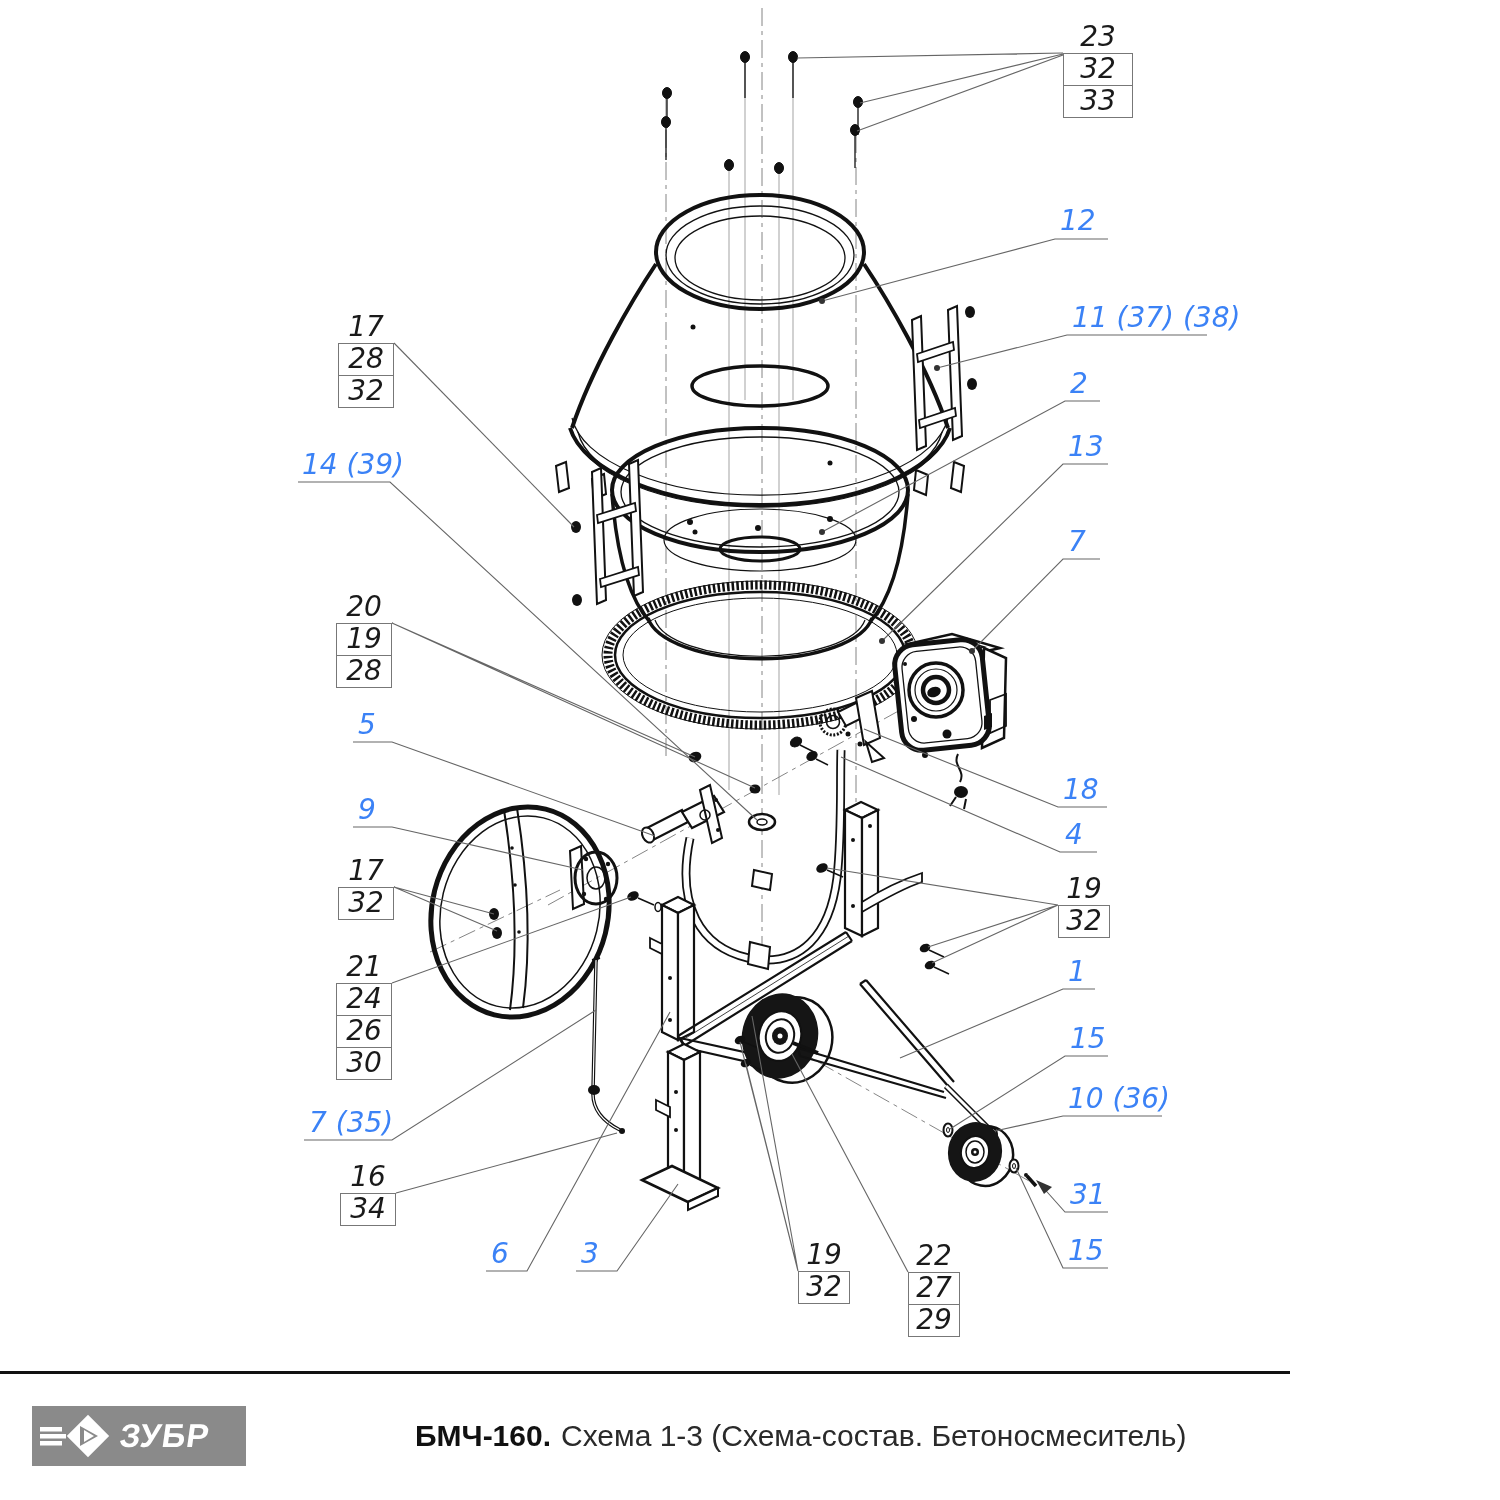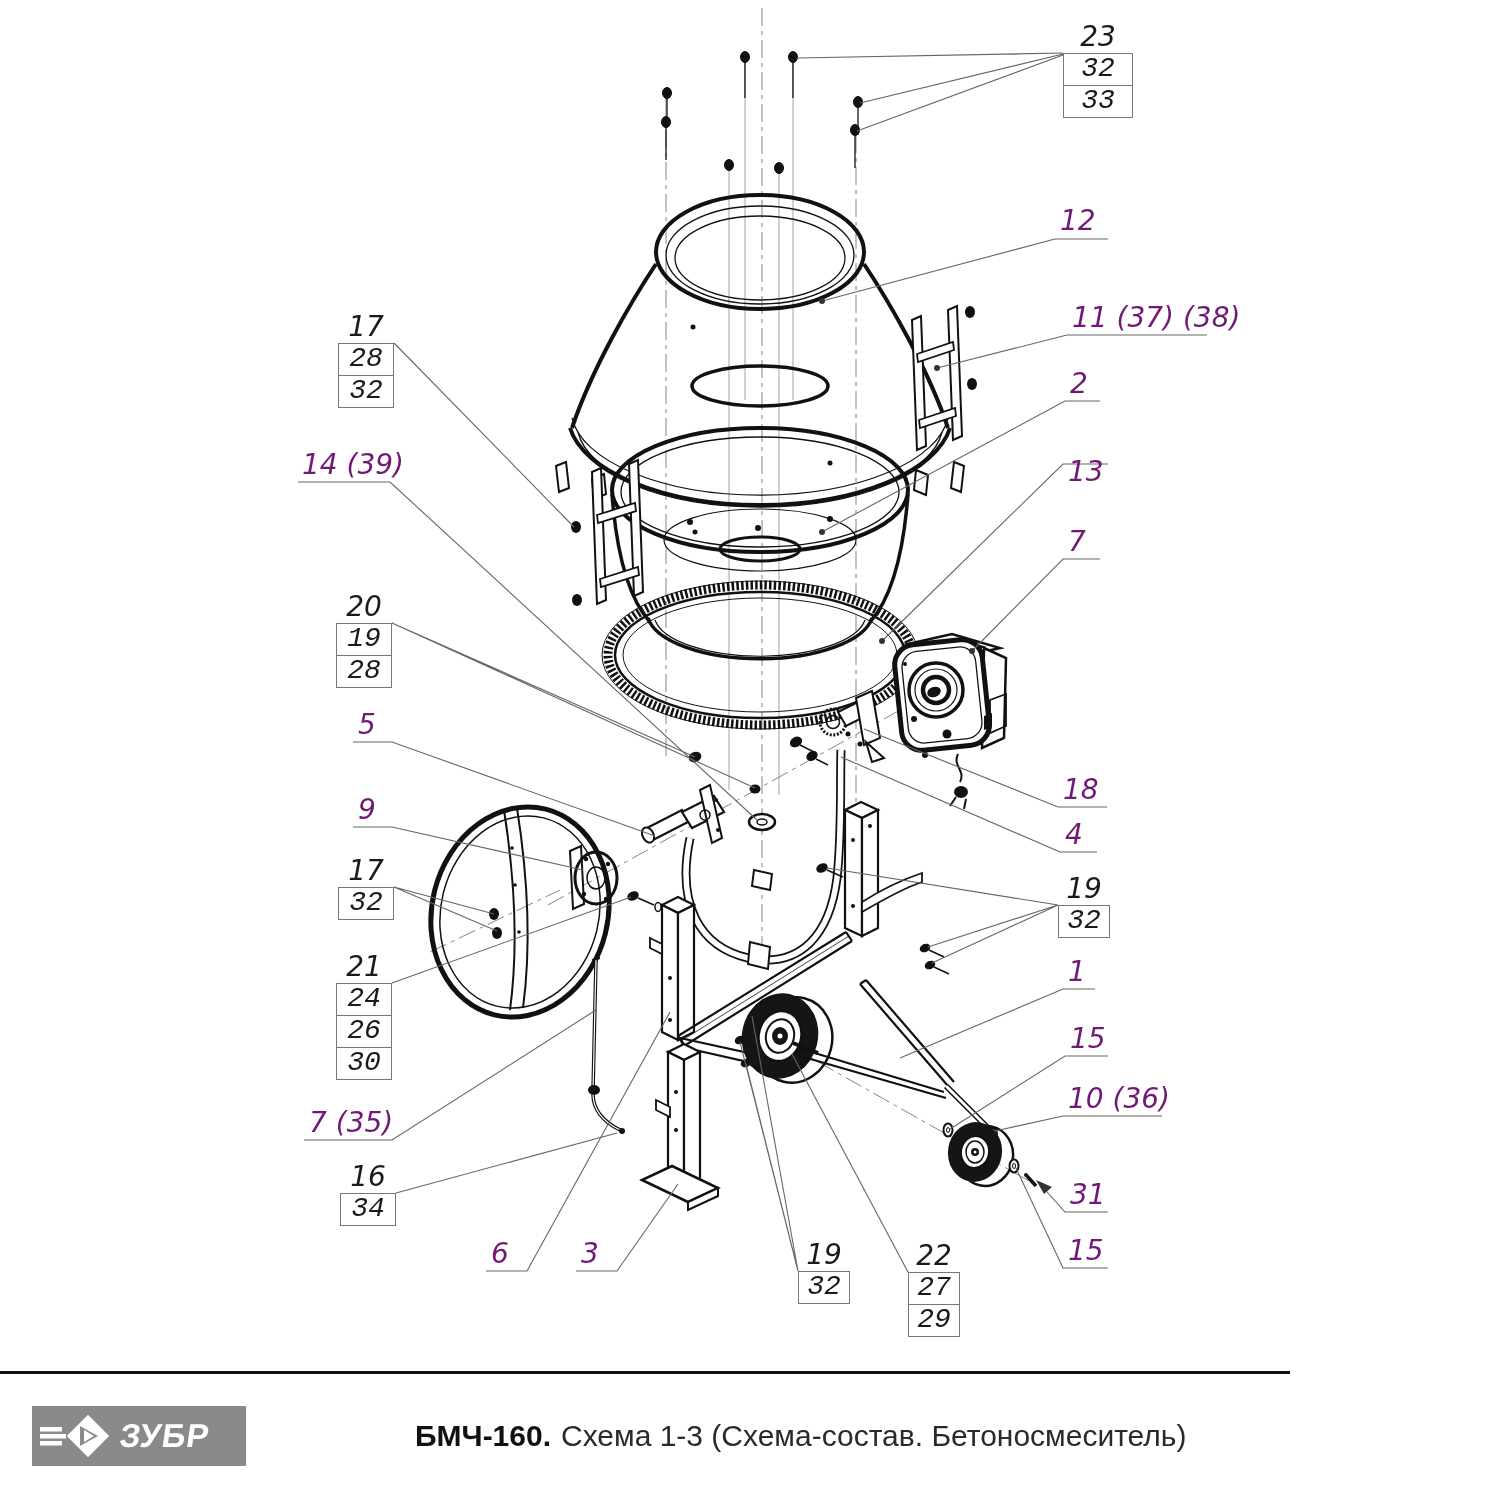--- a/index.html
+++ b/index.html
@@ -1,27 +1,27 @@
 <!DOCTYPE html>
 <html><head>
 <meta charset="utf-8">
 <style>
   html,body { margin:0; padding:0; background:#ffffff; }
   .stage { position:relative; width:1290px; height:1500px; background:#fff; overflow:hidden;
            font-family:"Liberation Sans", sans-serif; }
   .stage svg.art { position:absolute; left:0; top:0; }
 
   
-  .co { position:absolute; font:italic 28px "DejaVu Sans", sans-serif; color:#701a75;
+  .co { position:absolute; font:italic 28px "DejaVu Sans", sans-serif; color:#3b82f6;
         white-space:nowrap; height:32px; line-height:32px; }
   .stk { position:absolute; font:italic 28px "DejaVu Sans", sans-serif; color:#1a1a1a;
          text-align:center; }
   .stk div { height:31px; line-height:30px; }
   .stk .c0 { border-bottom:1px solid #777; }
-  .stk .c  { border:1px solid #777; border-top:none;font-family:Liberation Mono, monospace; }
+  .stk .c  { border:1px solid #777; border-top:none; }
   .w70{width:70px} .w56{width:56px} .w52{width:52px}
 
   
   .rule { position:absolute; left:0; top:1371px; width:1500px; height:3px; background:#111; }
   .logo { position:absolute; left:32px; top:1406px; width:214px; height:60px; background:#8a8a8a;
           display:flex; align-items:center; }
   .logo .brand { color:#fff; font-weight:700; font-size:33px; letter-spacing:1px;
                  transform:skewX(-8deg); margin-left:4px; }
   .title { position:absolute; left:415px; top:1406px; height:60px; line-height:60px;
            font-size:30px; color:#1c1c1c; white-space:nowrap; }
@@ -356,21 +356,21 @@
   </svg>
 
   <div class="stk w70" style="left:1063px;top:22px">
     <div class="c0">23</div>
     <div class="c">32</div>
     <div class="c">33</div>
   </div>
   <div class="co" style="left:1060px;top:205px">12</div>
   <div class="co" style="left:1072px;top:302px">11 (37) (38)</div>
   <div class="co" style="left:1070px;top:368px">2</div>
-  <div class="co" style="left:1068px;top:456px">13</div>
+  <div class="co" style="left:1068px;top:431px">13</div>
   <div class="co" style="left:1068px;top:526px">7</div>
 
   <div class="stk w56" style="left:338px;top:312px">
     <div class="c0">17</div>
     <div class="c">28</div>
     <div class="c">32</div>
   </div>
   <div class="co" style="left:302px;top:449px">14 (39)</div>
   <div class="stk w56" style="left:336px;top:592px">
     <div class="c0">20</div>

